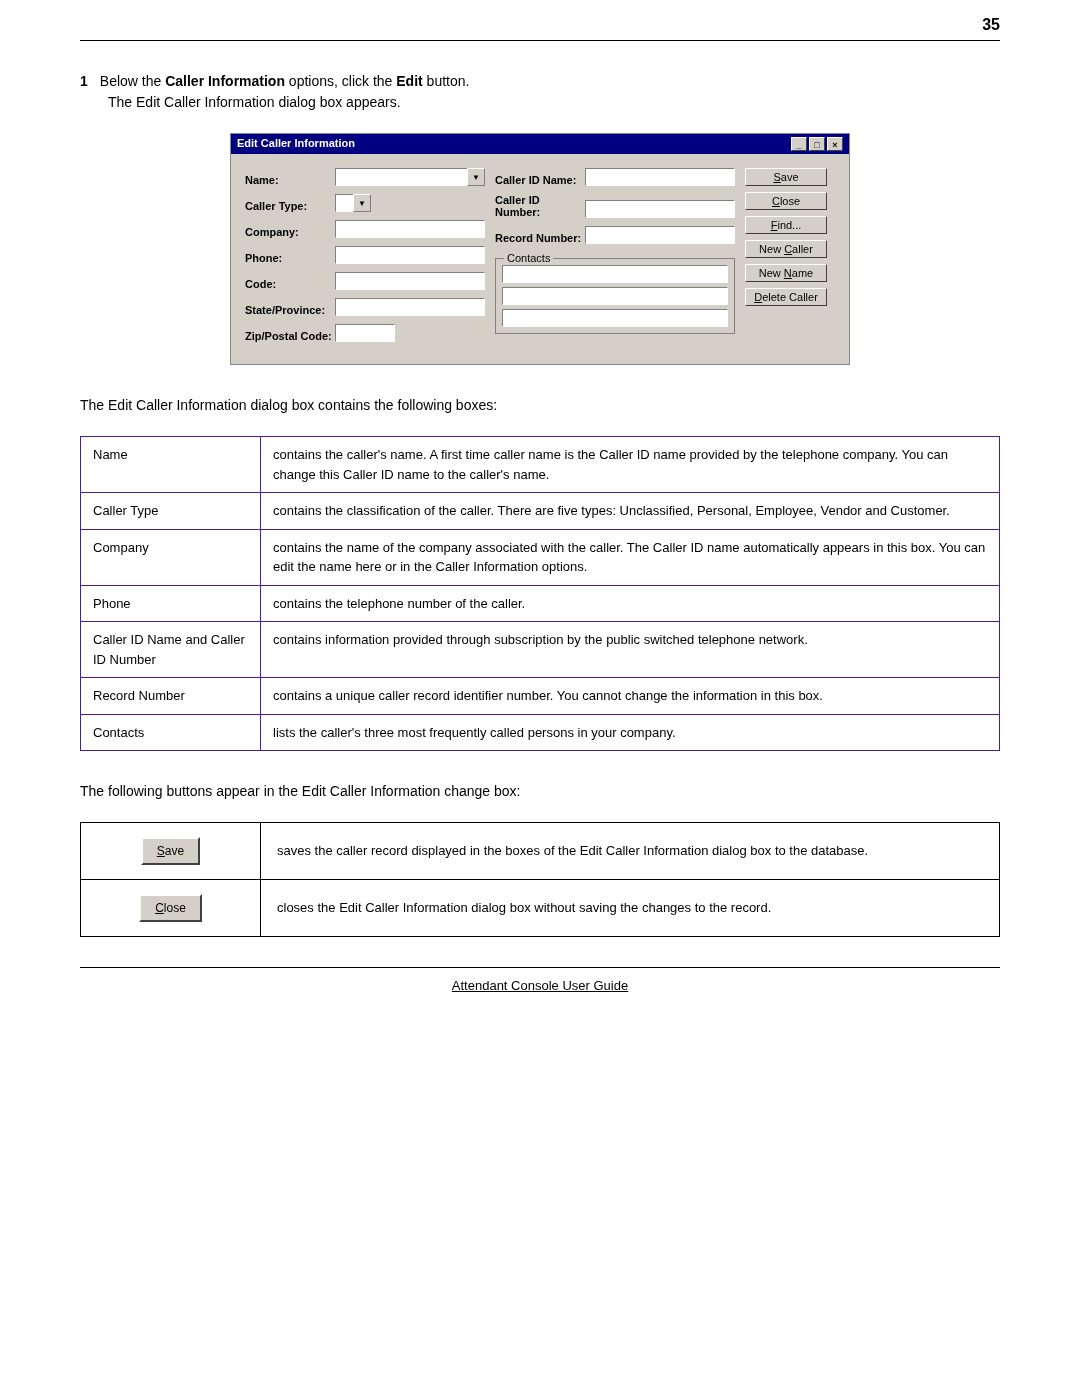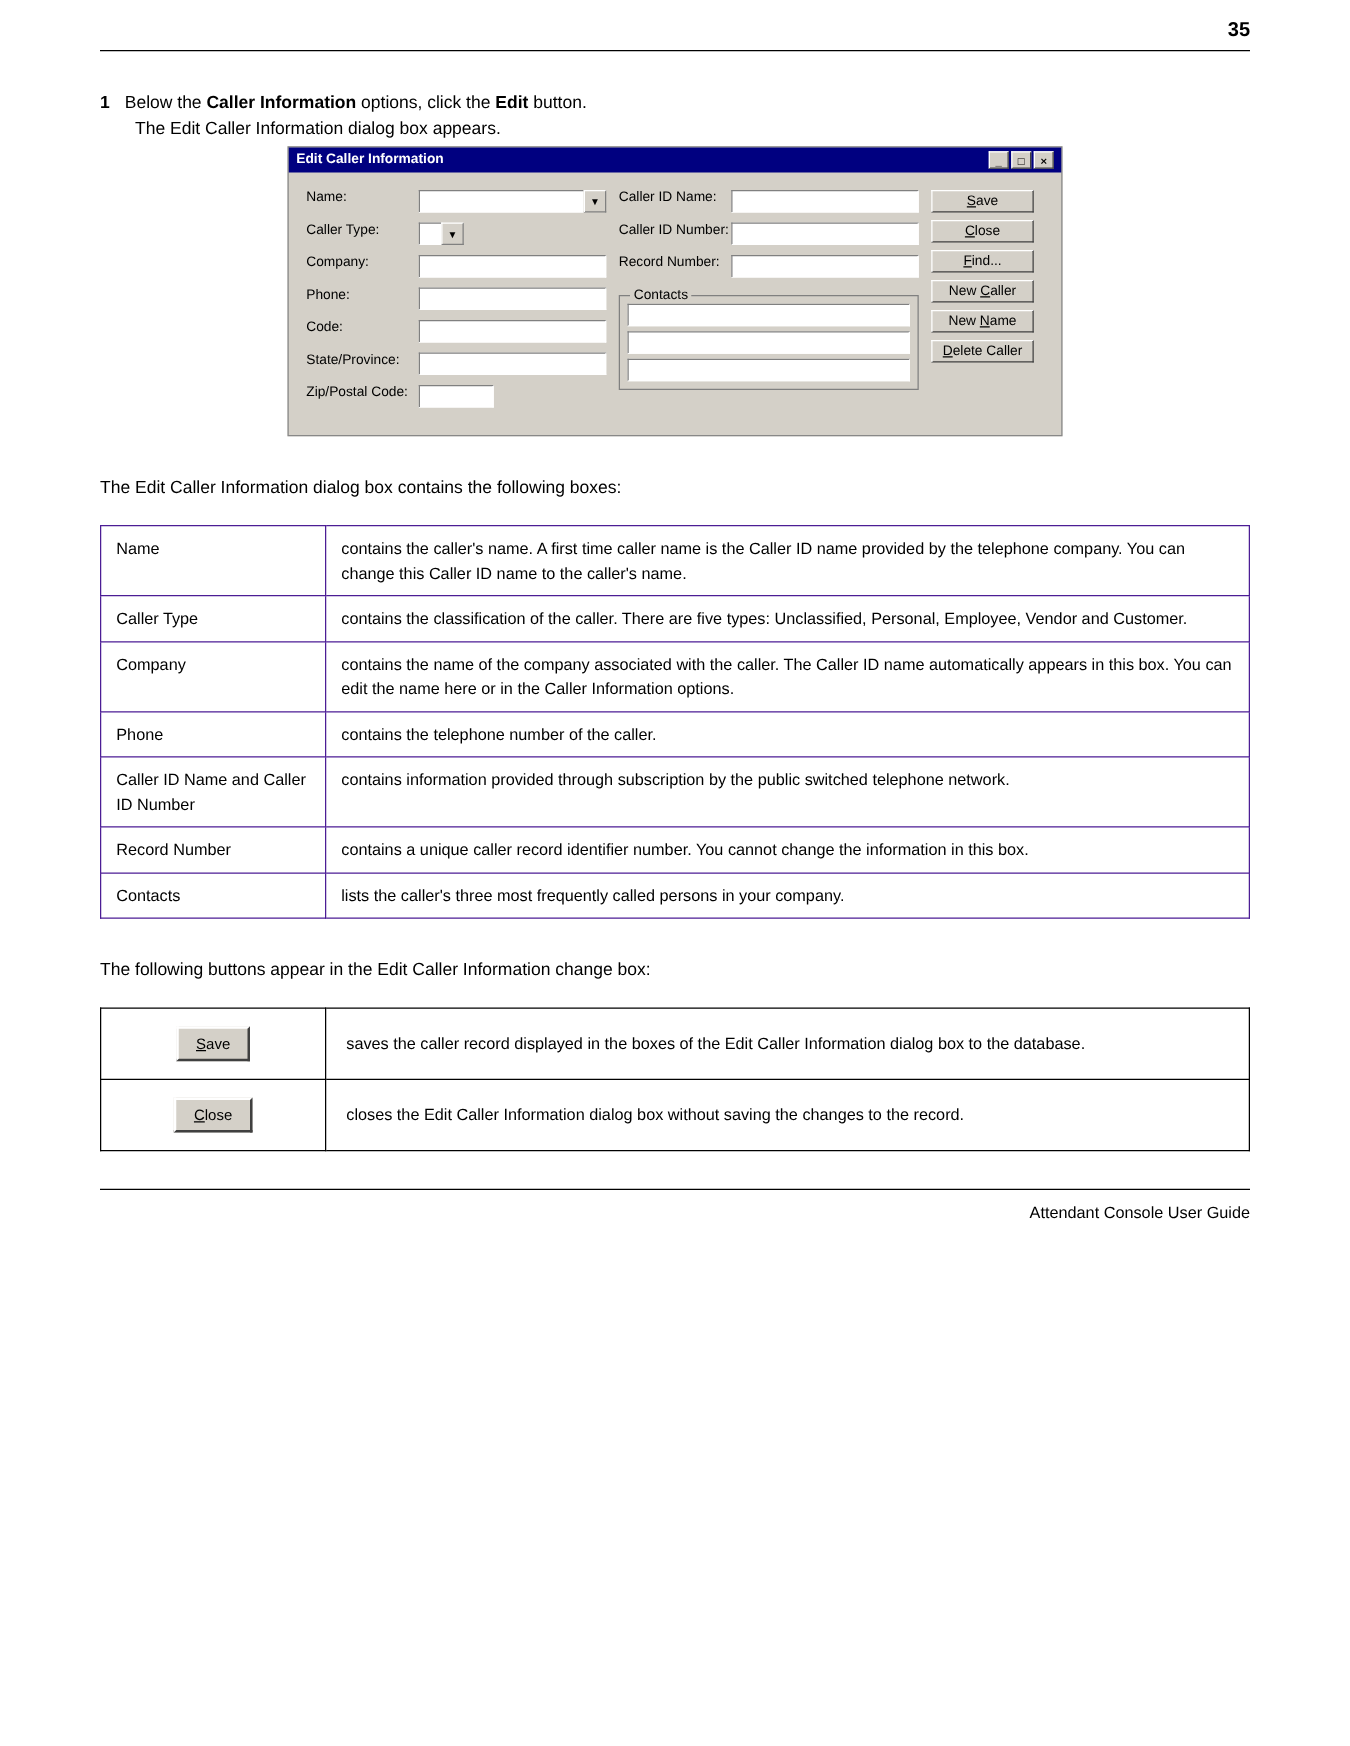--- a/index.html
+++ b/index.html
@@ -29,21 +29,21 @@
 
     
     .top-rule {
       border: none;
       border-top: 1px solid #000;
       margin-bottom: 30px;
     }
 
     
     .step-instruction {
-      margin-bottom: 4px;
+      margin-bottom: 20px;
       line-height: 1.5;
     }
     .step-instruction .step-num {
       font-weight: bold;
       margin-right: 12px;
     }
     .bold { font-weight: bold; }
 
     
     .dialog-screenshot {
@@ -95,22 +95,23 @@
       flex: 1;
     }
     .dialog-right {
       width: 90px;
       display: flex;
       flex-direction: column;
       gap: 6px;
     }
     .field-row {
       display: flex;
-      align-items: flex-start;
+      align-items: flex-end;
       margin-bottom: 8px;
+      font-weight: bold;
     }
     .field-label {
       width: 90px;
       font-size: 11px;
       color: #000;
     }
     .field-input {
       height: 18px;
       background: #fff;
       border: 1px solid #808080;
@@ -246,23 +247,24 @@
 
     
     .bottom-rule {
       border: none;
       border-top: 1px solid #000;
       margin-top: 30px;
       margin-bottom: 10px;
     }
     .footer {
       display: flex;
-      justify-content: flex-end;
+      justify-content: center;
       font-size: 13px;
       color: #000;
+      text-decoration: underline;
     }
   </style>
 </head>
 <body>
 
 <div class="page-container">
 
   <div class="page-number">35</div>
 
   <hr class="top-rule">

